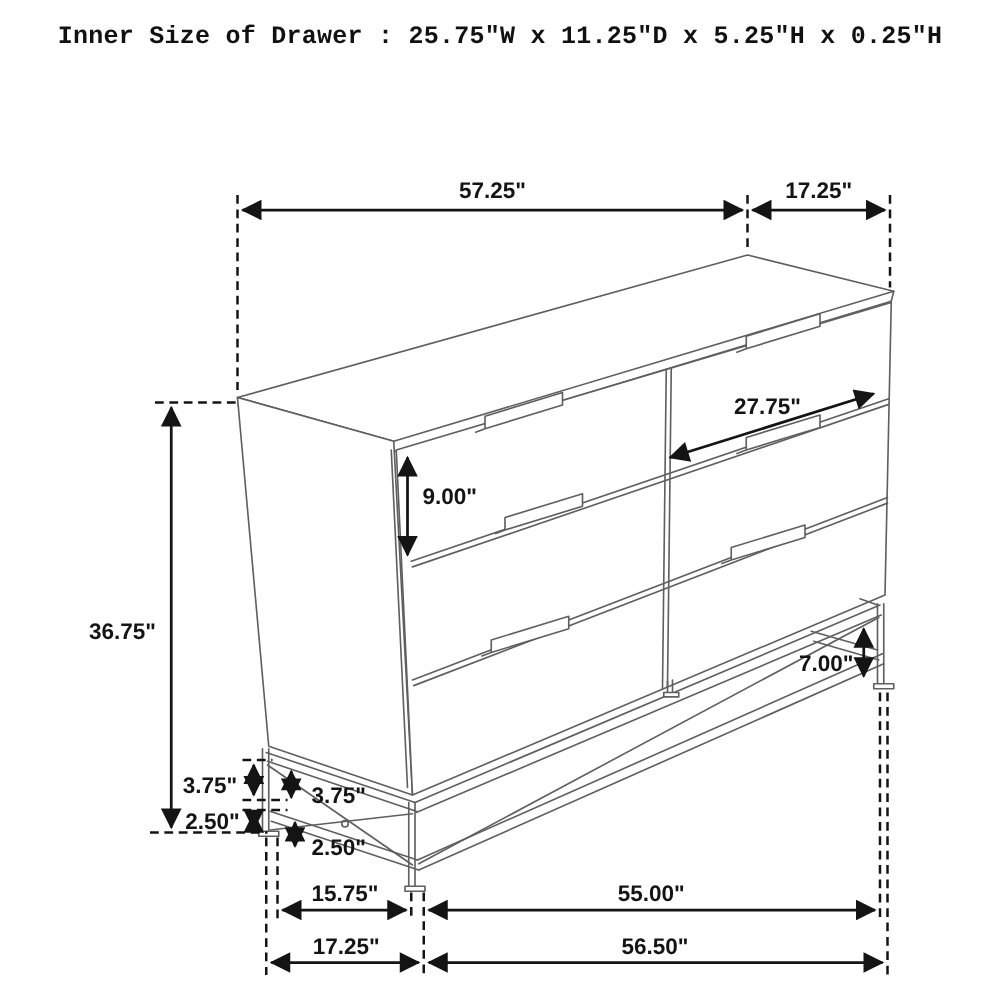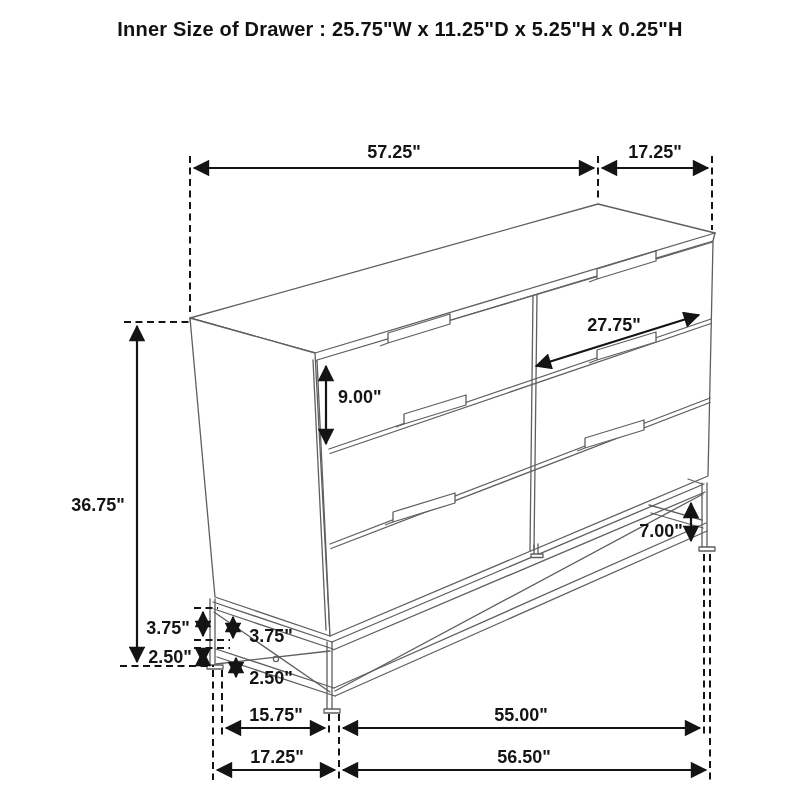--- a/index.html
+++ b/index.html
@@ -1,19 +1,19 @@
 <!DOCTYPE html>
 <html><head>
 <meta charset="utf-8">
 <style>
   html,body{margin:0;padding:0;background:#ffffff;}
   .page{width:800px;height:800px;background:#ffffff;position:relative;overflow:hidden;
         font-family:"Liberation Sans", sans-serif;}
   .title{position:absolute;top:18px;left:0;width:800px;text-align:center;
-         font-size:20px;font-weight:bold;color:#111;letter-spacing:0.2px;}
+         font-size:20px;font-weight:bold;color:#111;letter-spacing:0.2px;font-family:Liberation Mono, monospace;}
   svg{position:absolute;top:0;left:0;}
   .furn{stroke:#5f5f5f;stroke-width:1.3;fill:none;stroke-linecap:round;stroke-linejoin:round;}
   .furnfill{stroke:#5f5f5f;stroke-width:1.3;fill:#ffffff;stroke-linejoin:round;}
   .dim{stroke:#141414;stroke-width:2.2;fill:none;}
   .ext{stroke:#141414;stroke-width:2;fill:none;stroke-dasharray:7 4.5;}
   .dimtext{font-family:"Liberation Sans", sans-serif;font-size:18px;font-weight:bold;fill:#141414;}
   .ah{fill:#141414;}
 </style>
 </head>
 <body>

